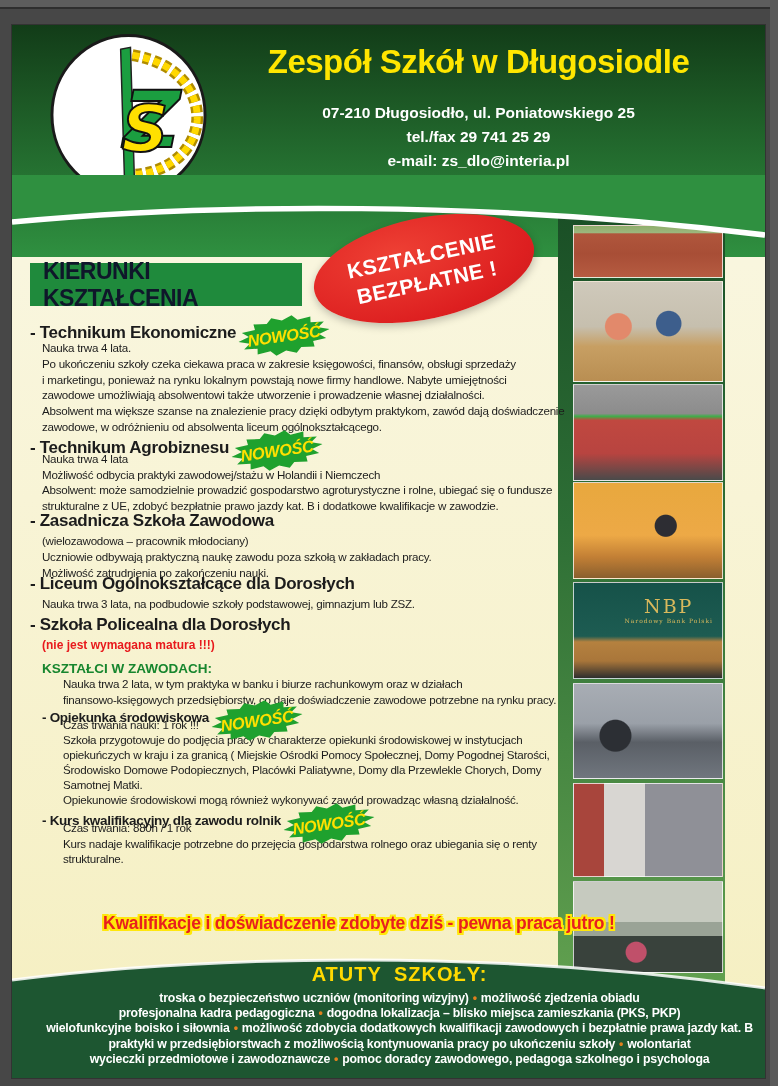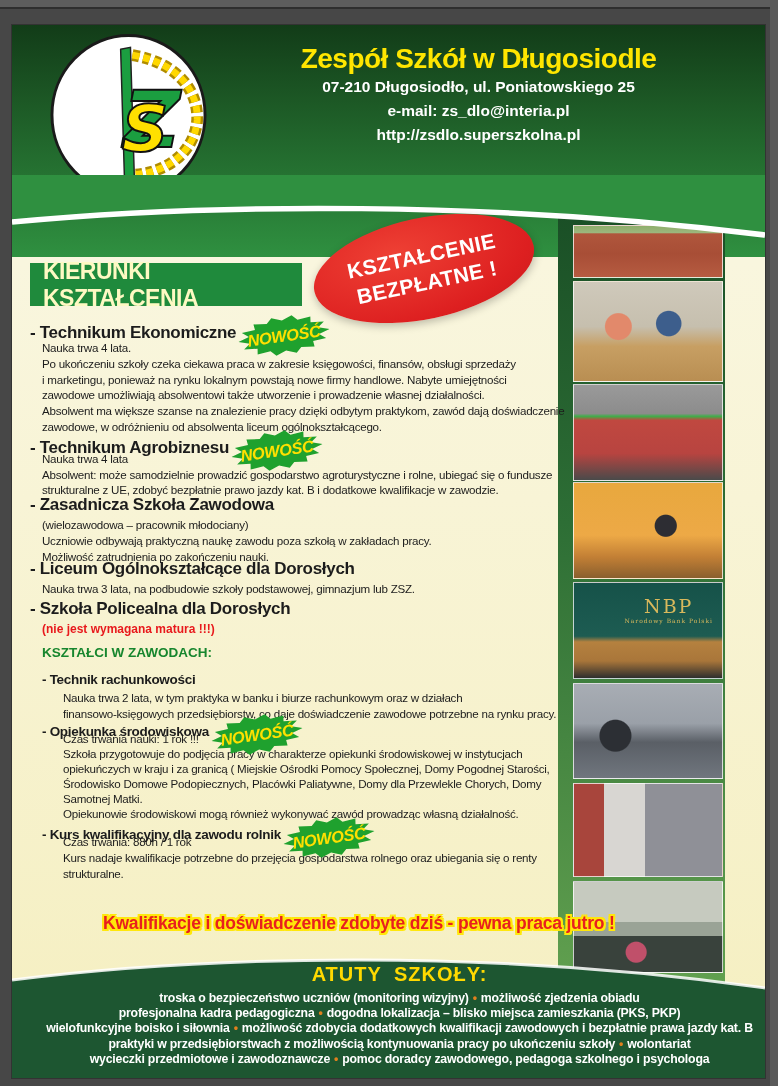--- a/index.html
+++ b/index.html
@@ -11,21 +11,21 @@
   .page { position:absolute; left:12px; top:25px; width:753px; height:1053px;
           background:linear-gradient(180deg,#faf8e6 0%,#f8f4d6 45%,#f5efc0 100%); overflow:hidden;
           box-shadow:0 0 0 1px #333; }
 
   
   .header { position:absolute; left:0; top:0; width:753px; height:232px;
             background:linear-gradient(180deg,#123c18 0%,#1d5a26 35%,#2f9040 100%); }
   .header-curve { position:absolute; left:0; top:150px; width:753px; height:85px; z-index:3; }
   .logo { position:absolute; left:38px; top:7px; width:157px; height:166px; z-index:2; }
   .header-text { position:absolute; left:180px; right:0; top:18px; text-align:center; z-index:2; }
-  .title { color:#ffe600; font-size:28px; font-weight:bold; letter-spacing:-0.5px; margin-bottom:0; }
+  .title { color:#ffe600; font-size:33px; font-weight:bold; letter-spacing:-0.5px; margin-bottom:20px; }
   .contact { color:#ffffff; font-weight:bold; font-size:15.5px; line-height:24px; }
 
   
   .band { position:absolute; left:546px; top:188px; width:167px; height:772px;
           background:linear-gradient(180deg,#1a4f26 0%,#2d6e35 40%,#61a04f 100%); z-index:1; }
   .photos { position:absolute; left:561px; top:200px; width:131px; z-index:2; }
   .photo { position:absolute; left:0; width:150px; border:1px solid rgba(255,255,255,0.75); }
   .ph1 { top:0px;   height:53px;  background:linear-gradient(180deg,#8fae6b 0%,#9db77e 14%,#b0563c 15%,#a84e36 55%,#b65b41 100%); }
   .ph2 { top:56px;  height:101px; background:radial-gradient(circle at 30% 45%,#e2896b 0 11%,rgba(0,0,0,0) 12%),radial-gradient(circle at 64% 42%,#3d5e8c 0 11%,rgba(0,0,0,0) 12%),linear-gradient(180deg,#cfc9bb 0%,#c6bfae 45%,#c79f63 65%,#b98e52 100%); }
   .ph3 { top:159px; height:97px;  background:linear-gradient(180deg,#9a9a9a 0%,#8c8c8c 30%,#3fae4a 33%,#c04840 37%,#b84440 72%,#4a4a4a 100%); }
@@ -41,21 +41,21 @@
   
   .badge { position:absolute; left:300px; top:193px; width:224px; height:101px; z-index:4;
            background:radial-gradient(ellipse at 38% 30%, #ee4034 0%, #dd1f20 70%, #c81a1c 100%);
            border-radius:50%; transform:rotate(-12deg);
            display:flex; flex-direction:column; align-items:center; justify-content:center;
            color:#fff; font-weight:bold; font-size:21px; line-height:27px; letter-spacing:0.5px;
            box-shadow:0 3px 8px rgba(0,0,0,0.25); }
 
   
   .content { position:absolute; left:18px; top:238px; width:540px; z-index:2; color:#1c1c1c; }
-  .kierunki { width:272px; height:43px; background:#1f8a3c; color:#fef9c3; font-weight:bold;
+  .kierunki { width:272px; height:43px; background:#1f8a3c; color:#0f172a; font-weight:bold;
               font-size:23px; letter-spacing:-0.5px; display:flex; align-items:center; padding-left:13px;
               margin-bottom:8px; }
   .prog-head { font-size:17px; font-weight:bold; letter-spacing:-0.3px; height:22px; white-space:nowrap; }
   .prog-body { margin-left:12px; font-size:11.6px; letter-spacing:-0.25px; line-height:15.8px; }
   .prog-body div { white-space:nowrap; }
   .note-red { margin-left:12px; color:#e8191c; font-weight:bold; font-size:12px; line-height:16px; }
   .voc-heading { margin-left:12px; color:#17862e; font-weight:bold; font-size:13.5px; }
   .voc { margin-left:12px; }
   .voc .prog-head { font-size:13.5px; height:18px; }
   .voc .prog-body { margin-left:21px; }
@@ -100,20 +100,21 @@
       <ellipse cx="80" cy="83" rx="78" ry="81" fill="#ffffff" stroke="#1a1a1a" stroke-width="3"></ellipse>
       <path d="M84,22 C 132,30 151,60 150,88 C 148,118 122,142 84,144" fill="none" stroke="#b08c00" stroke-width="12" stroke-dasharray="7 4"></path>
       <path d="M84,22 C 132,30 151,60 150,88 C 148,118 122,142 84,144" fill="none" stroke="#ffd800" stroke-width="7" stroke-dasharray="7 4"></path>
       <path d="M72,16 L82,14 L86,148 L76,152 Z" fill="#1b9e40" stroke="#222222" stroke-width="1.5"></path>
       <text x="104" y="116" text-anchor="middle" font-family="DejaVu Sans, sans-serif" font-size="80" font-style="italic" font-weight="bold" fill="#1b9e40" stroke="#111111" stroke-width="2">Z</text>
       <text x="97" y="120" text-anchor="middle" font-family="DejaVu Sans, sans-serif" font-size="66" font-style="italic" font-weight="bold" fill="#ffe000" stroke="#111111" stroke-width="2">S</text>
     </svg>
     <div class="header-text">
       <div class="title">Zespół Szkół w Długosiodle</div>
       <div class="contact">07-210 Długosiodło, ul. Poniatowskiego 25</div>
+      <div class="contact">tel./fax 29 741 25 29</div>
       <div class="contact">e-mail: zs_dlo@interia.pl</div>
       <div class="contact">http://zsdlo.superszkolna.pl</div>
     </div>
   </div>
 
   <div class="band"></div>
   <div class="photos">
     <div class="photo ph1"></div>
     <div class="photo ph2"></div>
     <div class="photo ph3"></div>
@@ -158,20 +159,21 @@
     </div>
 
     <div class="prog-head mt-p2">
       <span>- Technikum Agrobiznesu</span><svg class="star" viewBox="0 0 90 38">
           <polygon points="90,19 79.2,22.3 85.5,27.2 72.5,28.2 73.1,33.9 60.2,32.4 55,37.5 45,33.8 35,37.5 29.8,32.4 16.9,33.9 17.6,28.2 4.5,27.2 10.8,22.3 0,19 10.8,15.7 4.5,10.8 17.6,9.8 16.9,4.1 29.8,5.6 35,0.5 45,4.2 55,0.5 60.2,5.6 73.1,4.1 72.5,9.8 85.5,10.8 79.2,15.7" fill="#1fa12e"></polygon>
           <text x="45" y="25" text-anchor="middle">NOWOŚĆ</text>
         </svg>
     </div>
     <div class="prog-body">
       <div>Nauka trwa 4 lata</div>
+      <div>Możliwość odbycia praktyki zawodowej/stażu w Holandii i Niemczech</div>
       <div>Absolwent: może samodzielnie prowadzić gospodarstwo agroturystyczne i rolne, ubiegać się o fundusze</div>
       <div>strukturalne z UE, zdobyć bezpłatnie prawo jazdy kat. B i  dodatkowe kwalifikacje w zawodzie.</div>
     </div>
 
     <div class="prog-head mt-p3">- Zasadnicza Szkoła Zawodowa</div>
     <div class="prog-body">
       <div>(wielozawodowa – pracownik młodociany)</div>
       <div>Uczniowie odbywają praktyczną naukę zawodu poza szkołą w zakładach pracy.</div>
       <div>Możliwość zatrudnienia po zakończeniu nauki.</div>
     </div>
@@ -180,21 +182,20 @@
     <div class="prog-body">
       <div>Nauka trwa 3 lata, na podbudowie szkoły podstawowej, gimnazjum lub ZSZ.</div>
     </div>
 
     <div class="prog-head mt-p5">-  Szkoła Policealna dla Dorosłych</div>
     <div class="note-red">(nie jest wymagana matura !!!)</div>
 
     <div class="voc-heading mt-voch">KSZTAŁCI W ZAWODACH:</div>
 
     <div class="voc">
-      <div class="prog-head mt-v1">- Technik rachunkowości</div>
       <div class="prog-body">
         <div>Nauka trwa 2 lata, w tym praktyka w banku i biurze rachunkowym oraz w działach</div>
         <div>finansowo-księgowych przedsiębiorstw, co daje doświadczenie zawodowe potrzebne na rynku pracy.</div>
       </div>
 
       <div class="prog-head mt-v2">
         <span>- Opiekunka środowiskowa</span><svg class="star" viewBox="0 0 90 38">
             <polygon points="90,19 79.2,22.3 85.5,27.2 72.5,28.2 73.1,33.9 60.2,32.4 55,37.5 45,33.8 35,37.5 29.8,32.4 16.9,33.9 17.6,28.2 4.5,27.2 10.8,22.3 0,19 10.8,15.7 4.5,10.8 17.6,9.8 16.9,4.1 29.8,5.6 35,0.5 45,4.2 55,0.5 60.2,5.6 73.1,4.1 72.5,9.8 85.5,10.8 79.2,15.7" fill="#1fa12e"></polygon>
             <text x="45" y="25" text-anchor="middle">NOWOŚĆ</text>
           </svg>

